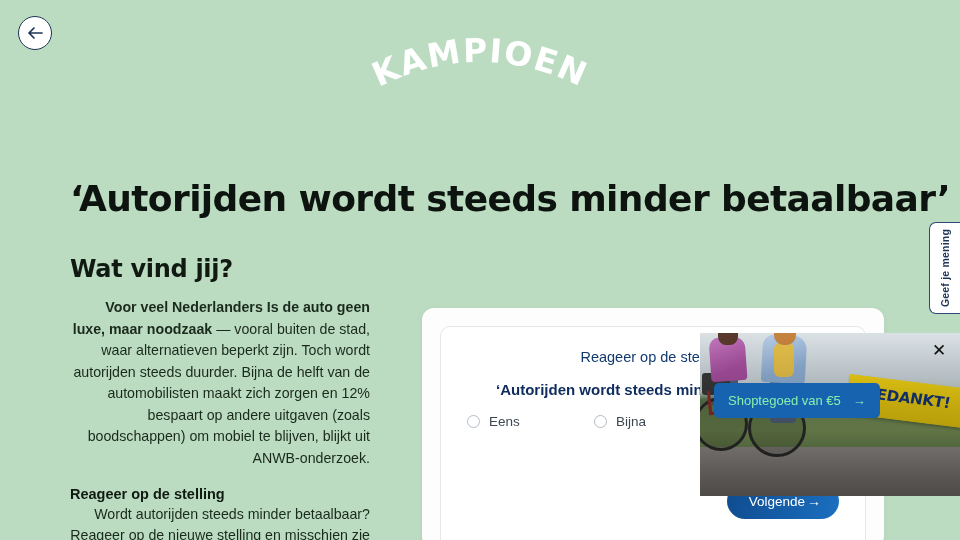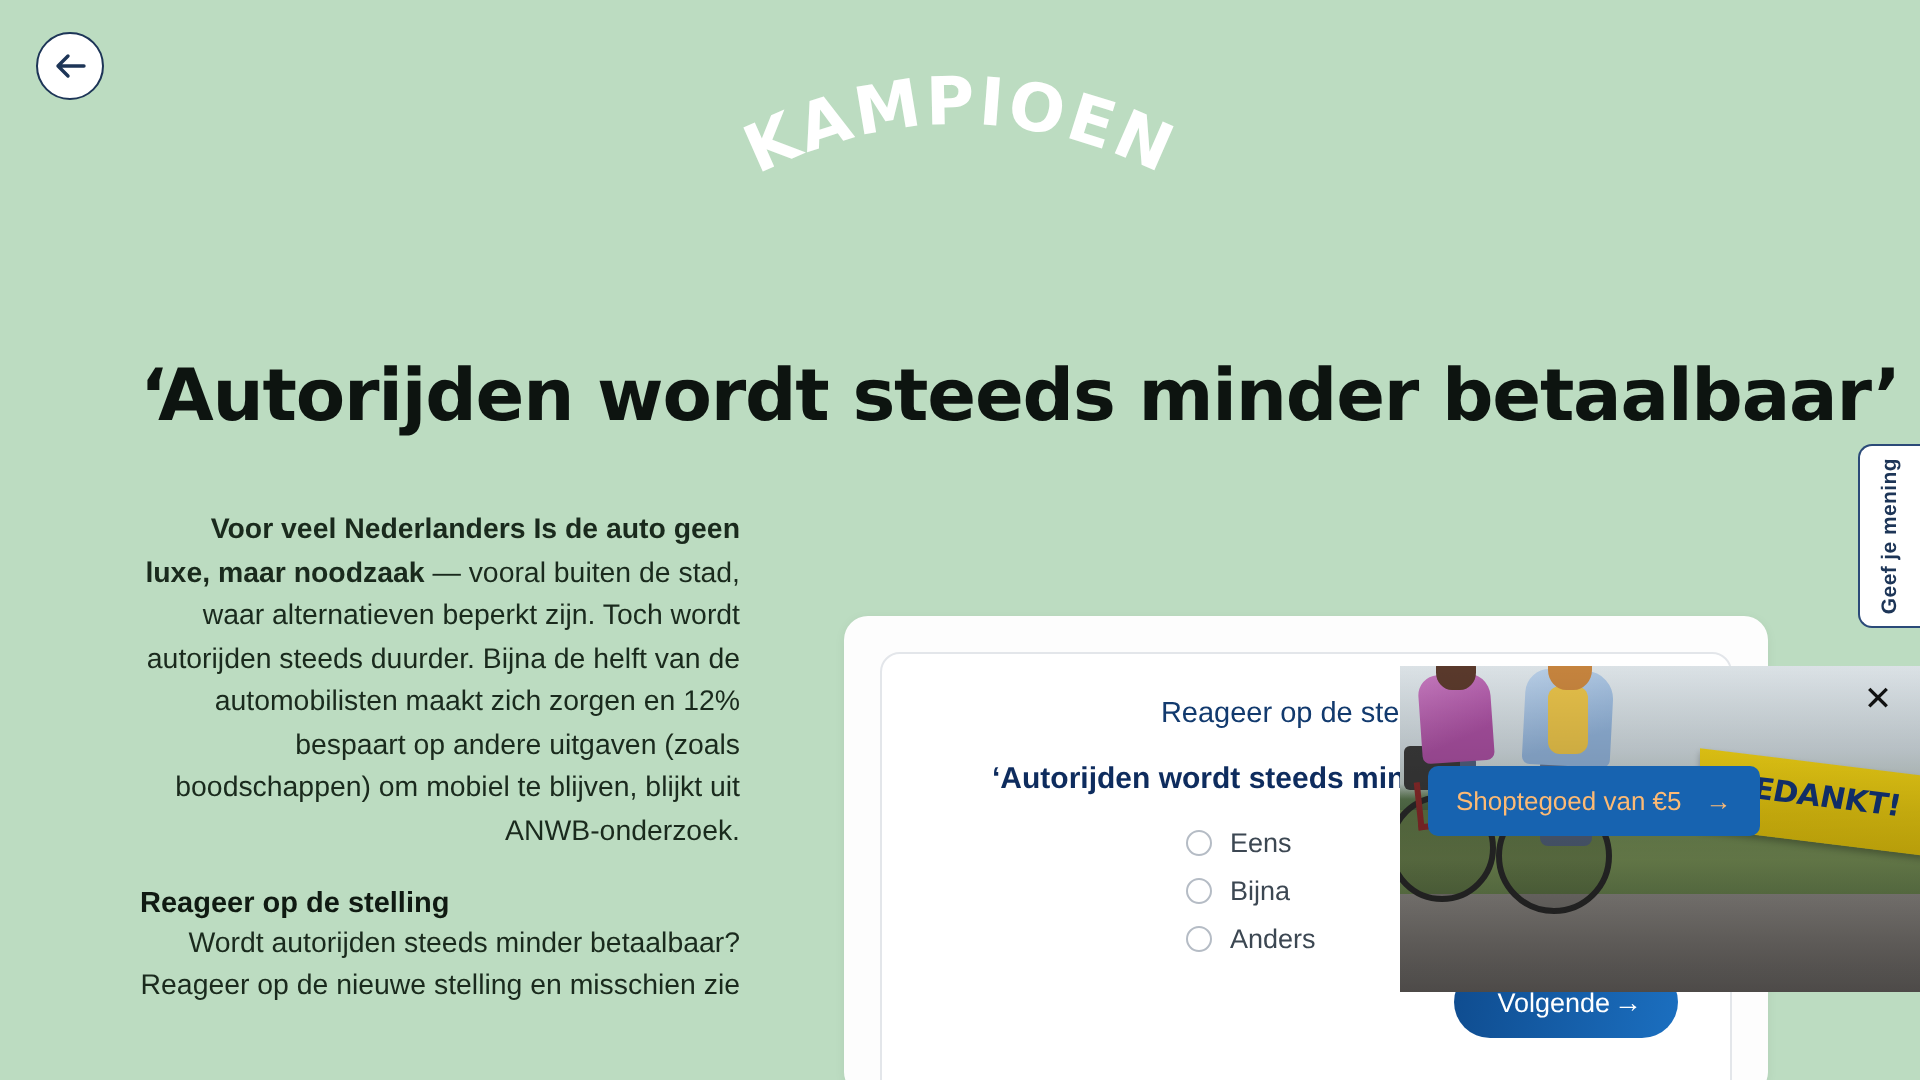--- a/index.html
+++ b/index.html
@@ -130,21 +130,20 @@
   }
   .form-title {
     text-align: center;
     color: #0e2c5e;
     font-size: 15px;
     font-weight: bold;
     margin-bottom: 16px;
   }
   .radio-list {
     display: flex;
-    flex-direction: column;
     gap: 9px;
     align-items: center;
   }
   .radio-row {
     display: flex;
     align-items: center;
     gap: 9px;
     width: 120px;
     cursor: pointer;
   }
@@ -342,21 +341,21 @@
     color: #ffffff;
     letter-spacing: 0.2px;
     text-shadow: 0 1px 4px rgba(0,0,0,0.6);
   }
   .promo-cta {
     margin-top: 12px;
     display: inline-flex;
     align-items: center;
     gap: 12px;
     background: #1763b0;
-    color: #fdba74;
+    color: #86efac;
     border: none;
     border-radius: 5px;
     padding: 10px 14px;
     font-size: 13px;
     font-family: "Liberation Sans", sans-serif;
     cursor: pointer;
   }
   .promo-close {
     position: absolute;
     right: 10px;
@@ -390,20 +389,21 @@
     </defs>
     <text>
       <textPath href="#archPath" startOffset="50%" text-anchor="middle">KAMPIOEN</textPath>
     </text>
   </svg>
 </div>
 
 <div class="headline">‘Autorijden wordt steeds minder betaalbaar’</div>
 
 <div class="article">
+  <h2>Wat vind jij?</h2>
   <p class="intro">
     <span class="lead">Voor veel Nederlanders Is de auto geen luxe, maar noodzaak</span><span> — vooral buiten de stad, waar alternatieven beperkt zijn. Toch wordt autorijden steeds duurder. Bijna de helft van de automobilisten maakt zich zorgen en 12% bespaart op andere uitgaven (zoals boodschappen) om mobiel te blijven, blijkt uit ANWB-onderzoek.</span>
   </p>
   <h3>Reageer op de stelling</h3>
   <p>Wordt autorijden steeds minder betaalbaar? Reageer op de nieuwe stelling en misschien zie</p>
 </div>
 
 <div class="form-outer">
   <div class="form-inner">
     <div class="form-kicker">Reageer op de stelling</div>

